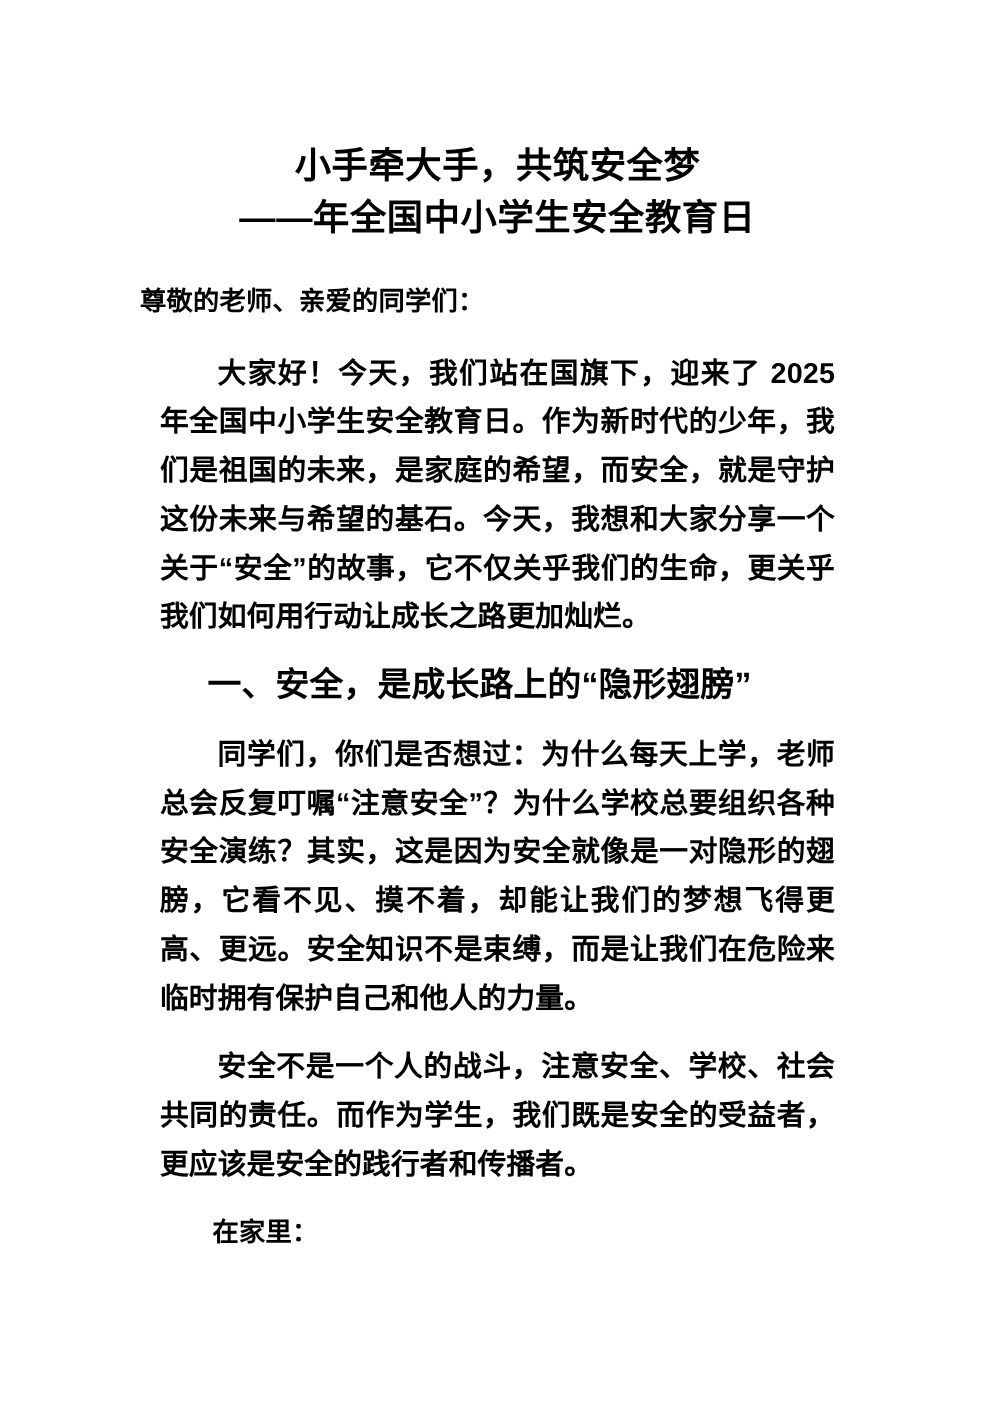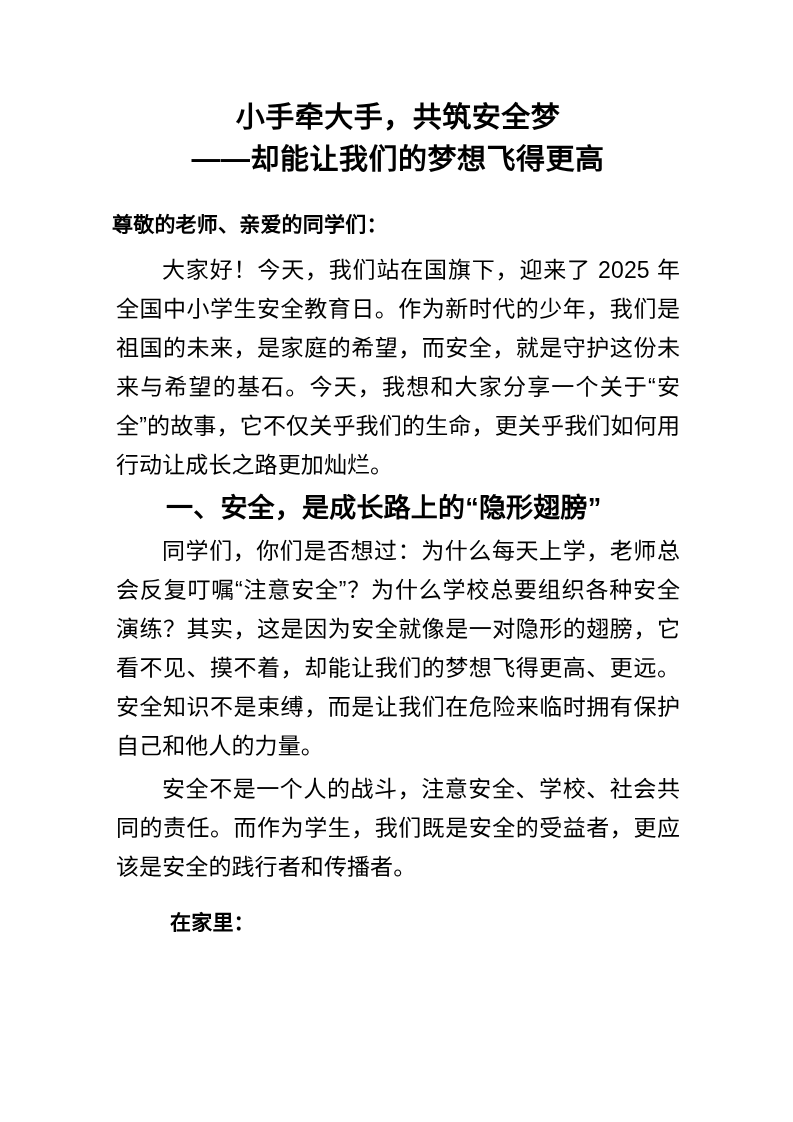--- a/index.html
+++ b/index.html
@@ -18,21 +18,21 @@
     width: 793px;
     height: 1122px;
     margin: 0 auto;
     background: #ffffff;
     overflow: hidden;
     box-sizing: border-box;
   }
   .content {
     position: absolute;
     left: 112px;
-    top: 0;
+    top: 16px;
     width: 572px;
   }
 
   
   .doc-title {
     margin: 0;
     padding-top: 96px;
     text-align: center;
     font-weight: bold;
     font-size: 29px;
@@ -51,27 +51,28 @@
     padding-top: 26px;
     font-weight: bold;
     font-size: 21px;
     line-height: 39px;
     letter-spacing: 0.2px;
     font-family: Liberation Serif, serif;
   }
 
   
   .para {
-    margin: 4px;
+    margin: 16px;
     font-size: 23px;
     line-height: 39px;
     text-align: justify;
     text-justify: inter-ideograph;
     text-indent: 2em;
     letter-spacing: 0.1px;
+    font-weight: bold;
   }
   .para.first-para {
     padding-top: 2px;
   }
 
   
   .section-heading {
     margin: 0;
     font-weight: bold;
     font-size: 27px;
@@ -91,21 +92,21 @@
   }
 </style>
 </head>
 <body>
 
 <div class="page">
   <div class="content">
 
     <h1 class="doc-title">
       <span class="title-line">小手牵大手，共筑安全梦</span>
-      <span class="title-line">——却能让我们的梦想飞得更高</span>
+      <span class="title-line">——年全国中小学生安全教育日</span>
     </h1>
 
     <p class="salutation">尊敬的老师、亲爱的同学们：</p>
 
     <p class="para first-para">大家好！今天，我们站在国旗下，迎来了 2025 年全国中小学生安全教育日。作为新时代的少年，我们是祖国的未来，是家庭的希望，而安全，就是守护这份未来与希望的基石。今天，我想和大家分享一个关于“安全”的故事，它不仅关乎我们的生命，更关乎我们如何用行动让成长之路更加灿烂。</p>
 
     <h2 class="section-heading">一、安全，是成长路上的“隐形翅膀”</h2>
 
     <p class="para">同学们，你们是否想过：为什么每天上学，老师总会反复叮嘱“注意安全”？为什么学校总要组织各种安全演练？其实，这是因为安全就像是一对隐形的翅膀，它看不见、摸不着，却能让我们的梦想飞得更高、更远。安全知识不是束缚，而是让我们在危险来临时拥有保护自己和他人的力量。</p>
 

